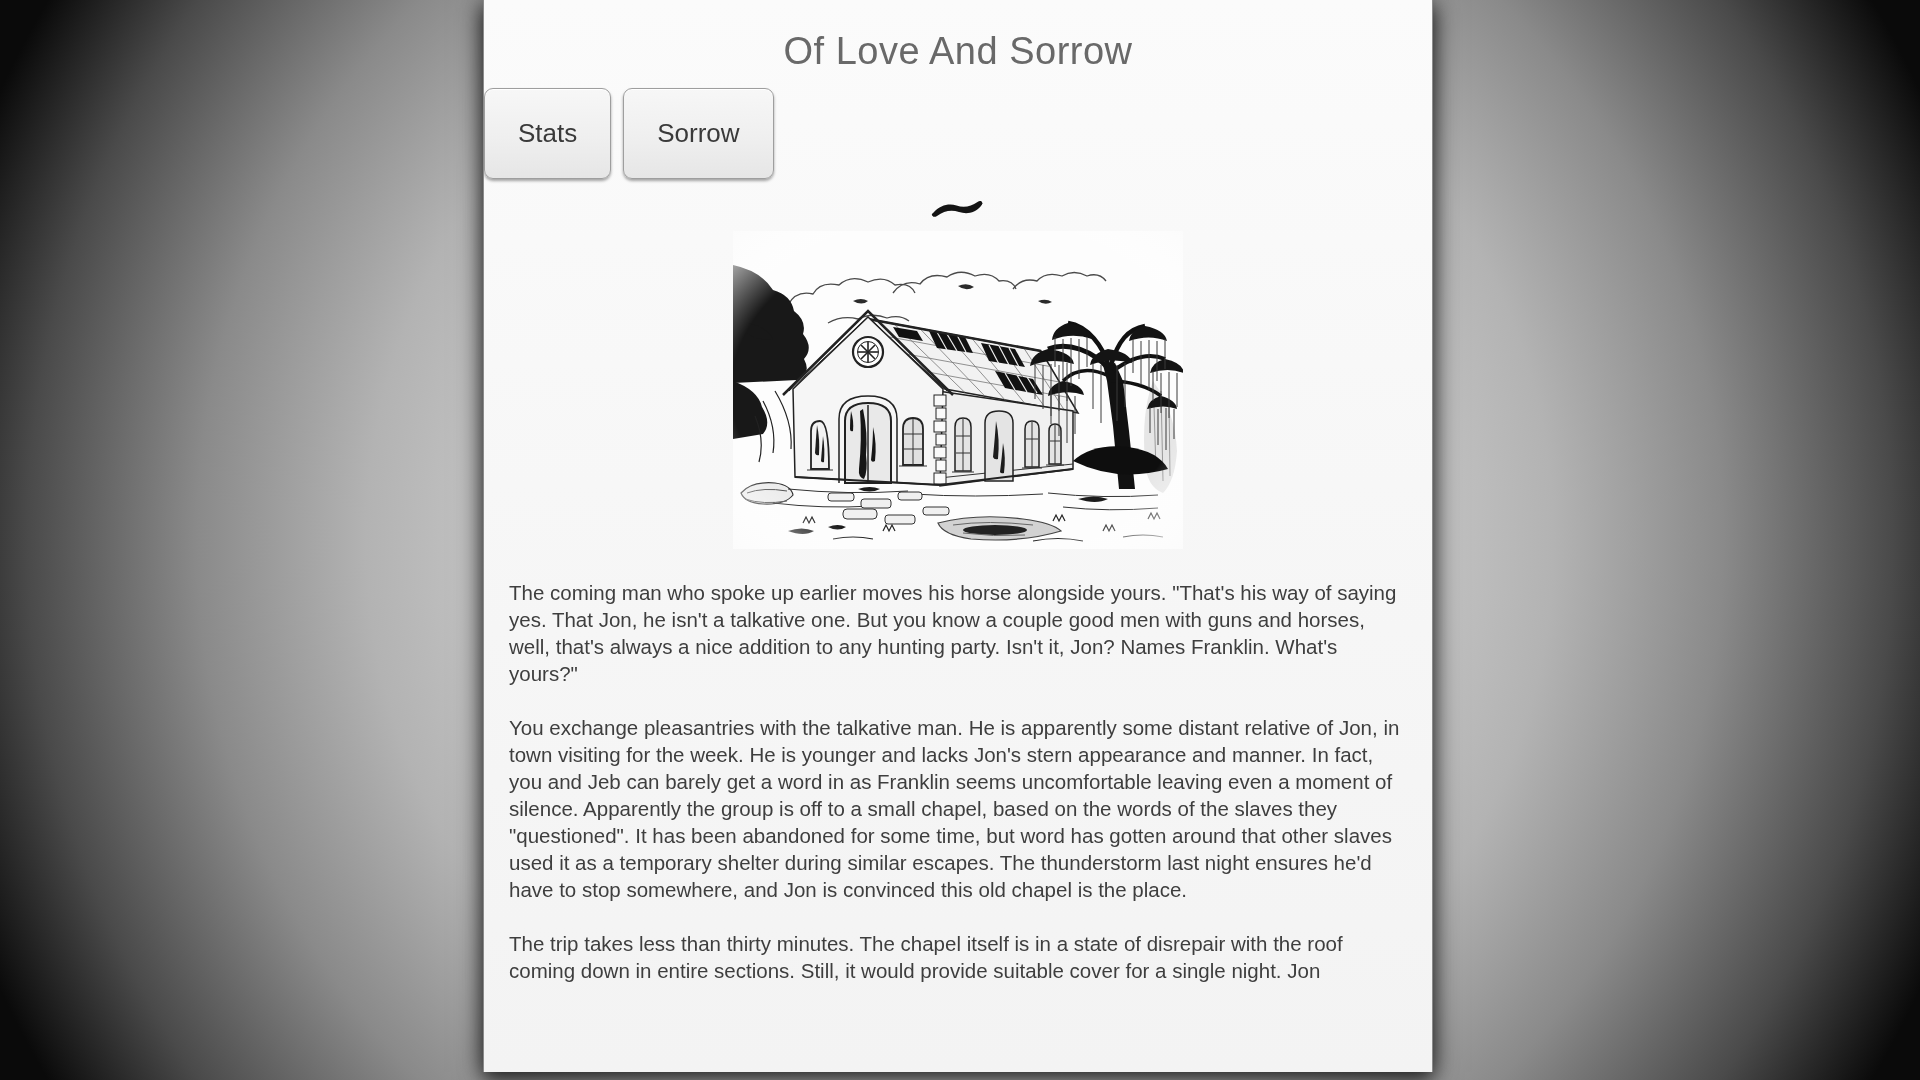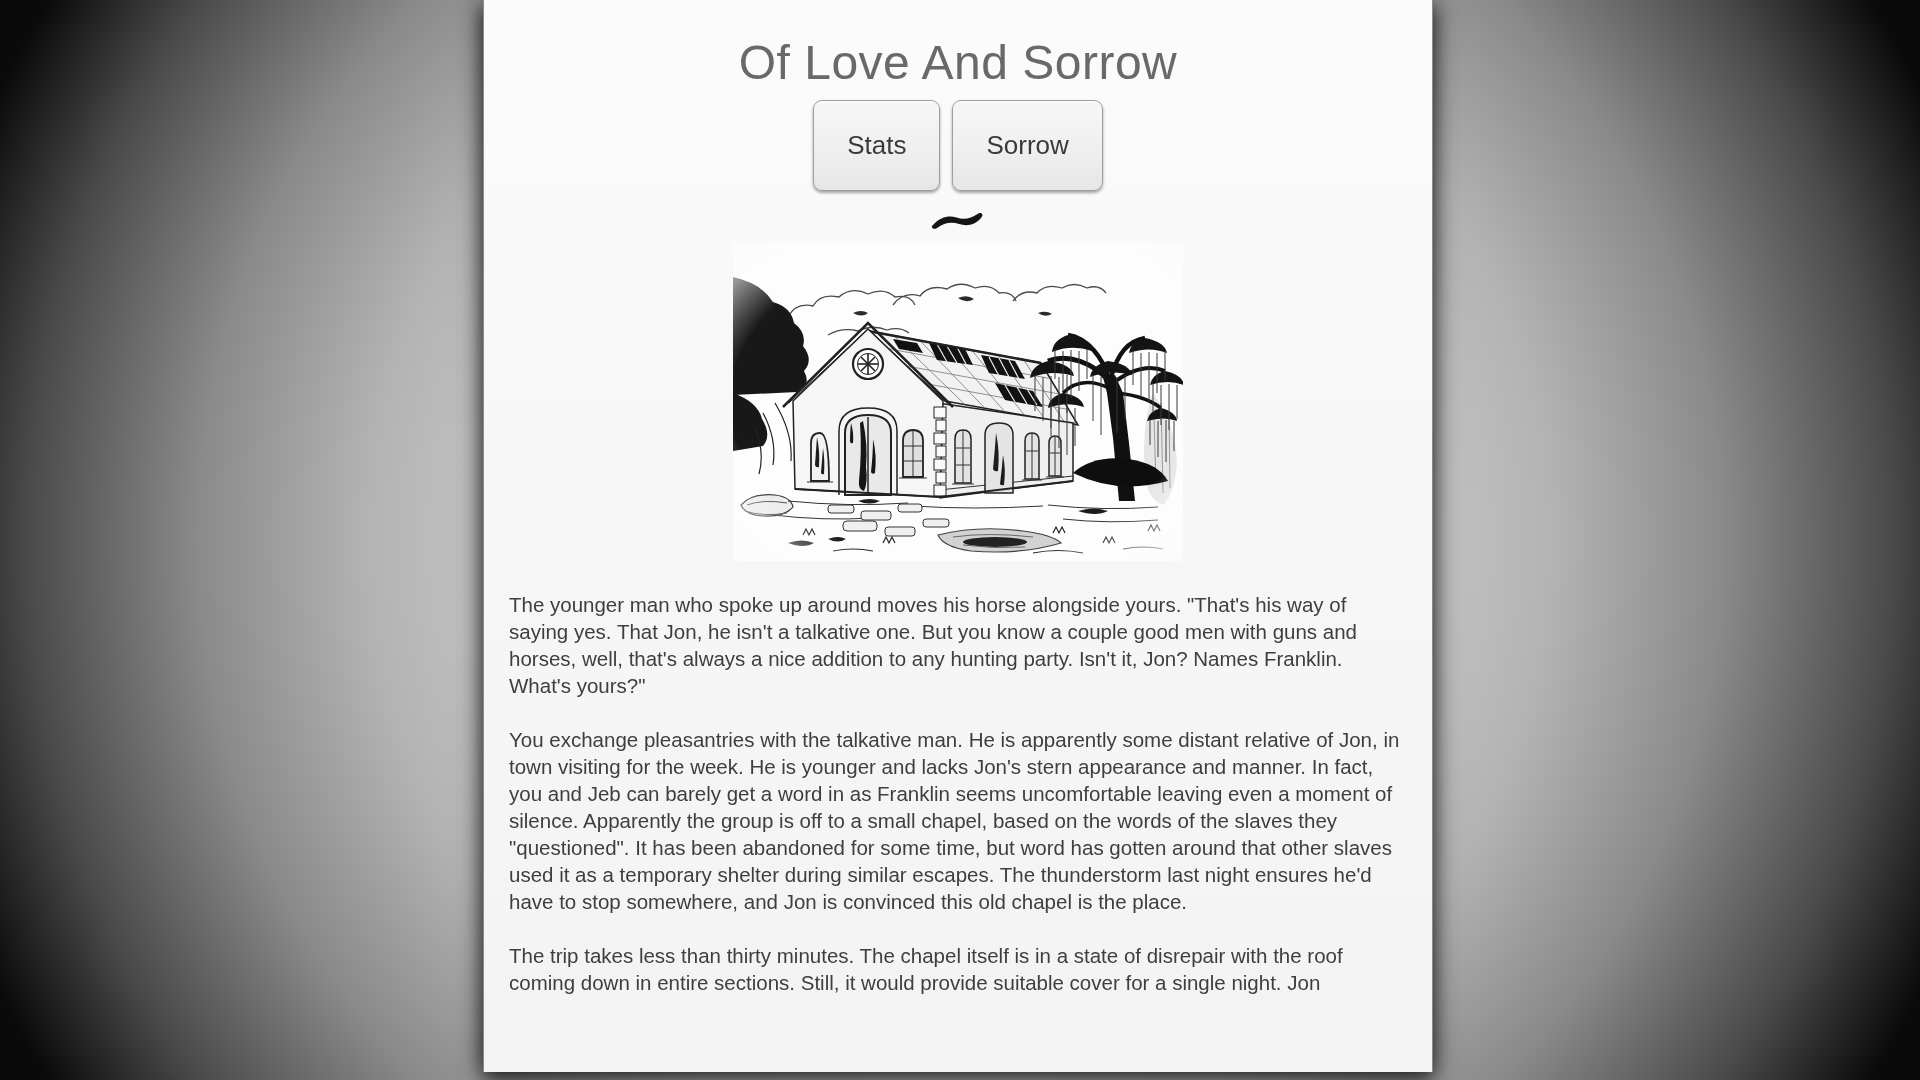--- a/index.html
+++ b/index.html
@@ -11,26 +11,26 @@
   }
   .panel {
     position:absolute; left:483px; top:0; width:950px; height:1072px;
     background:linear-gradient(180deg,#fbfbfb 0%, #f7f7f7 45%, #f3f3f3 100%);
     border-left:1px solid rgba(50,50,50,.55);
     border-right:1px solid rgba(50,50,50,.55);
     box-shadow:0 8px 18px rgba(0,0,0,.65), 0 0 26px rgba(0,0,0,.5);
     overflow:hidden;
   }
   .game-title {
-    margin-top:40px; text-align:center;
-    font-size:48px; line-height:46px; font-weight:400; color:#696969;
+    margin-top:28px; text-align:center;
+    font-size:38px; line-height:46px; font-weight:400; color:#696969;
     letter-spacing:.5px;
   }
   .btn-row {
-    margin-top:14px; display:flex; justify-content:center; gap:12px;border-radius:6px;
+    margin-top:14px; display:flex; gap:12px;border-radius:6px;
   }
   .cs-button {
     font-family:inherit; font-size:26px; color:#3a3a3a;
     padding:29px 33px; border-radius:9px;
     background:linear-gradient(180deg,#f7f7f7 0%, #efefef 55%, #e6e6e6 100%);
     border:1px solid #9e9e9e;
     box-shadow:0 2px 3px rgba(0,0,0,.35), inset 0 1px 0 #ffffff;
     cursor:pointer;
   }
   .ornament { display:block; margin:14px auto 0; }
@@ -273,18 +273,18 @@
       <path d="M55,300 q14,-5 26,0 q-10,6 -26,0 Z"></path>
       <path d="M95,296 q10,-4 18,0 q-8,5 -18,0 Z"></path>
       <path d="M345,268 q16,-5 30,0 q-12,6 -30,0 Z"></path>
       <path d="M125,258 q12,-4 22,0 q-10,5 -22,0 Z"></path>
     </g>
 
     <rect x="0" y="0" width="450" height="318" fill="url(#fadeEdge)"></rect>
   </svg>
 
   <div class="story">
-    <p>The younger man who spoke up around moves his horse alongside yours. "That's his way of saying yes. That Jon, he isn't a talkative one. But you know a couple good men with guns and horses, well, that's always a nice addition to any hunting party. Isn't it, Jon? Names Franklin. What's yours?"</p>
+    <p>The coming man who spoke up earlier moves his horse alongside yours. "That's his way of saying yes. That Jon, he isn't a talkative one. But you know a couple good men with guns and horses, well, that's always a nice addition to any hunting party. Isn't it, Jon? Names Franklin. What's yours?"</p>
     <p>You exchange pleasantries with the talkative man. He is apparently some distant relative of Jon, in town visiting for the week. He is younger and lacks Jon's stern appearance and manner. In fact, you and Jeb can barely get a word in as Franklin seems uncomfortable leaving even a moment of silence. Apparently the group is off to a small chapel, based on the words of the slaves they "questioned". It has been abandoned for some time, but word has gotten around that other slaves used it as a temporary shelter during similar escapes. The thunderstorm last night ensures he'd have to stop somewhere, and Jon is convinced this old chapel is the place.</p>
     <p>The trip takes less than thirty minutes. The chapel itself is in a state of disrepair with the roof coming down in entire sections. Still, it would provide suitable cover for a single night. Jon</p>
   </div>
 
 </div>
 
 </body></html>

